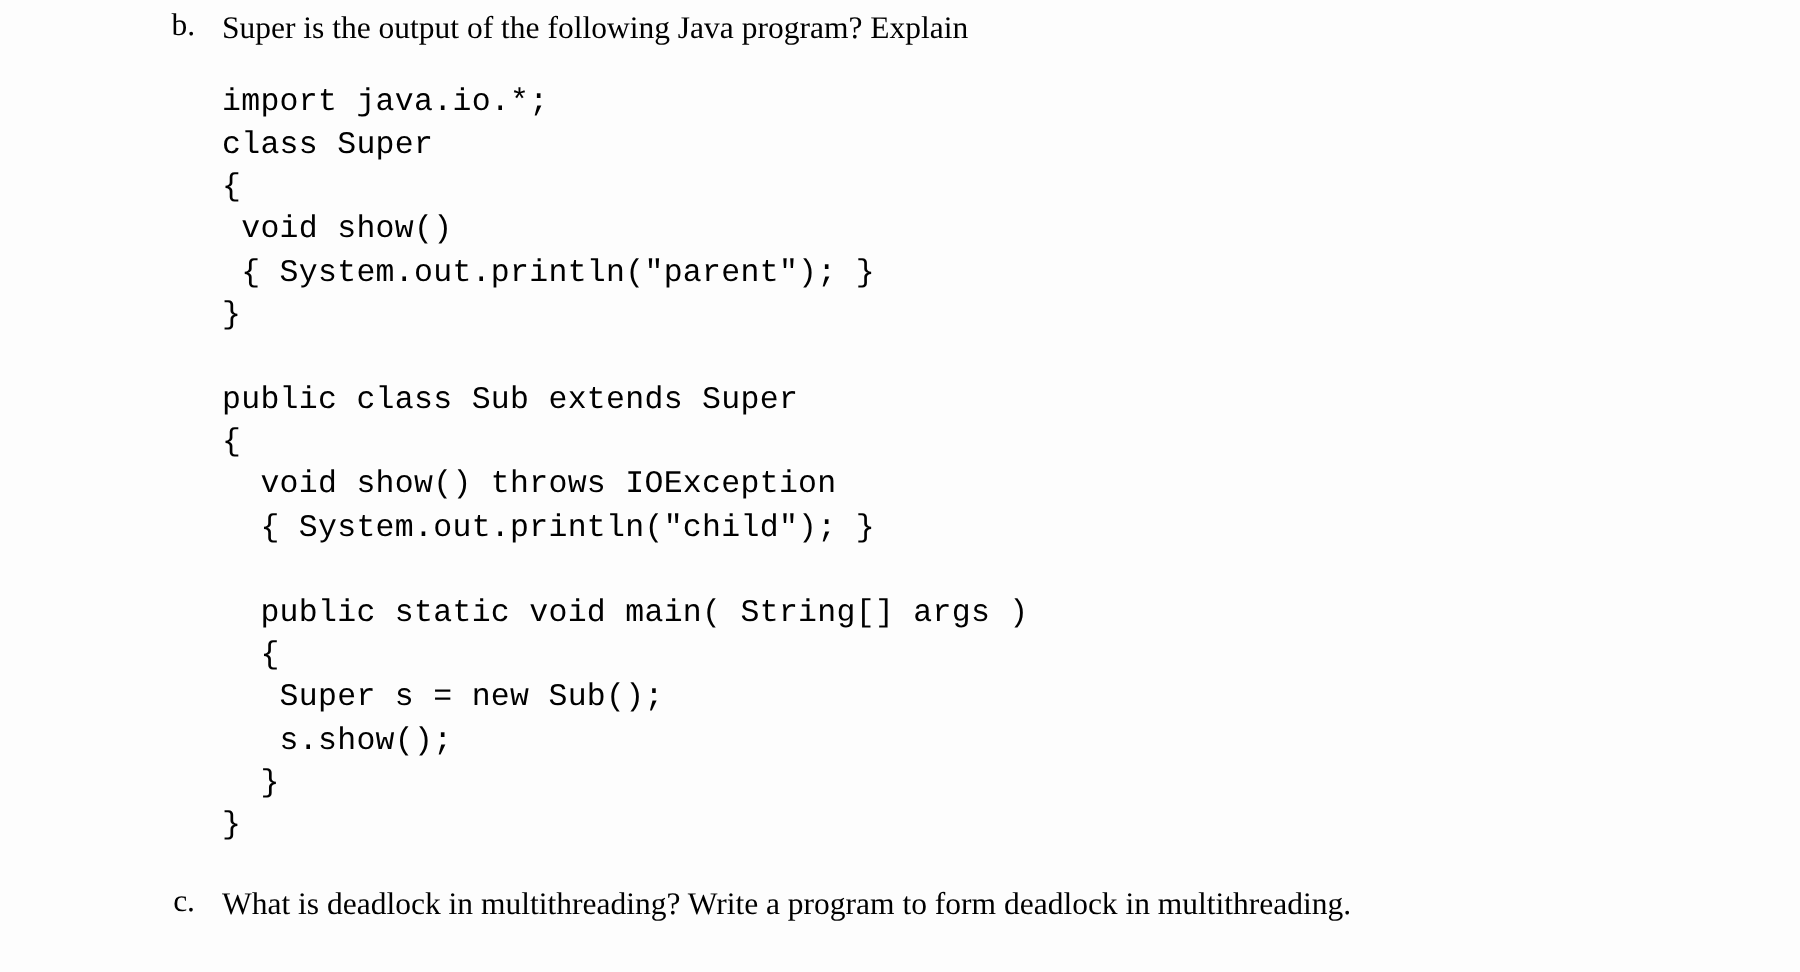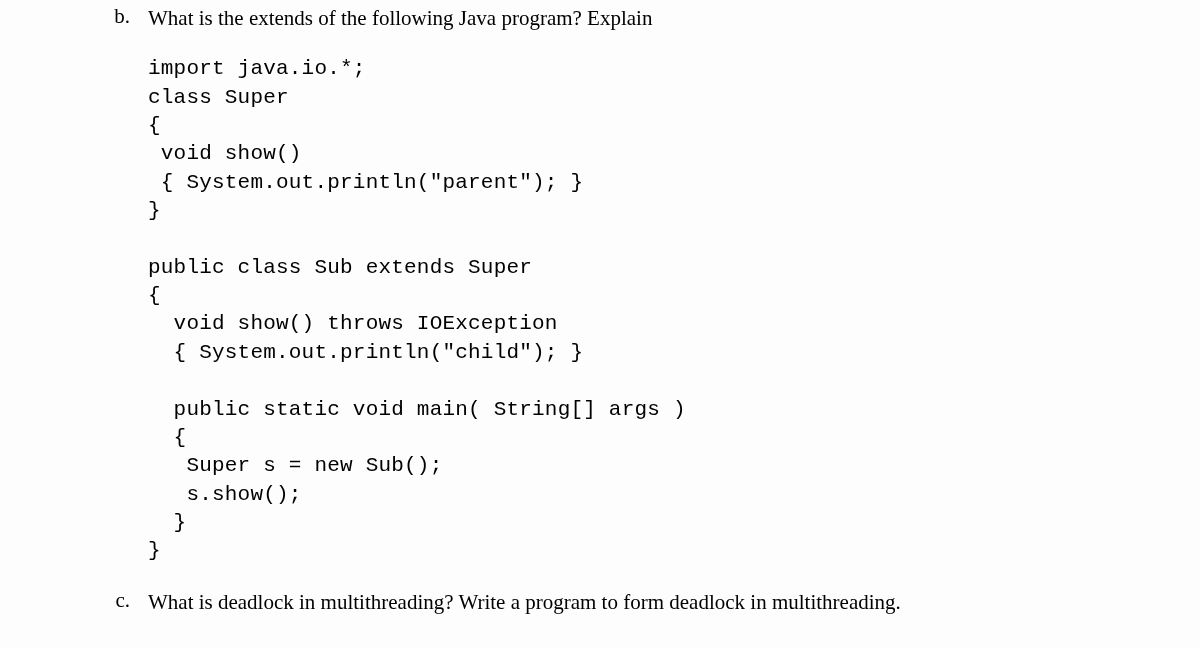--- a/index.html
+++ b/index.html
@@ -45,21 +45,21 @@
       margin-top: 8px;
     }
   </style>
 </head>
 <body>
 
 <div class="page">
 
   <div class="question-row">
     <div class="question-label">b.</div>
-    <div class="question-text">What is the extends of the following Java program? Explain</div>
+    <div class="question-text">Super is the output of the following Java program? Explain</div>
   </div>
 
   <div class="code-block">import java.io.*;
 class Super
 {
  void show()
  { System.out.println("parent"); }
 }
 
 public class Sub extends Super

